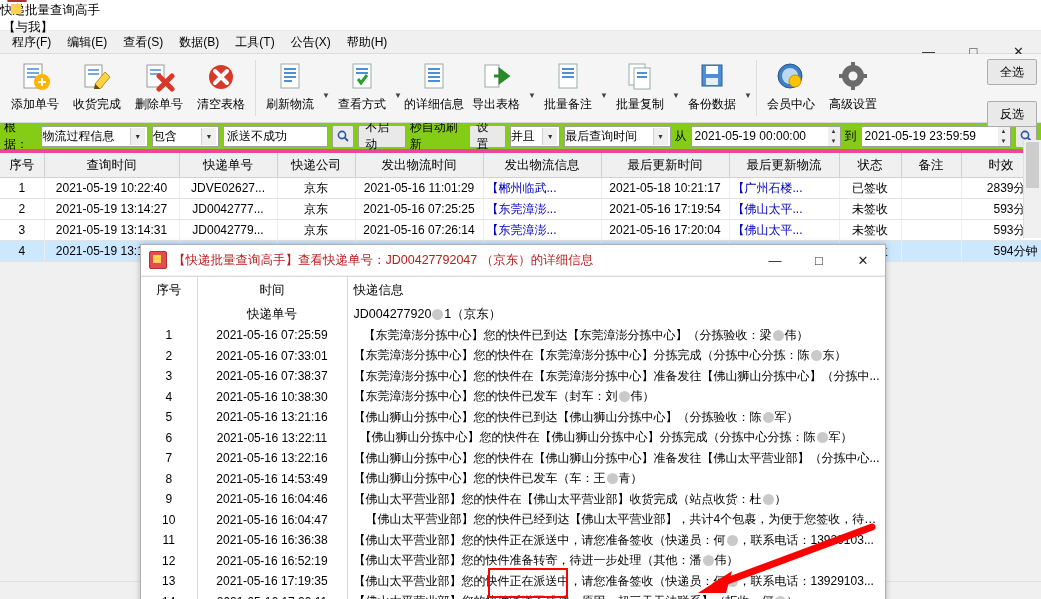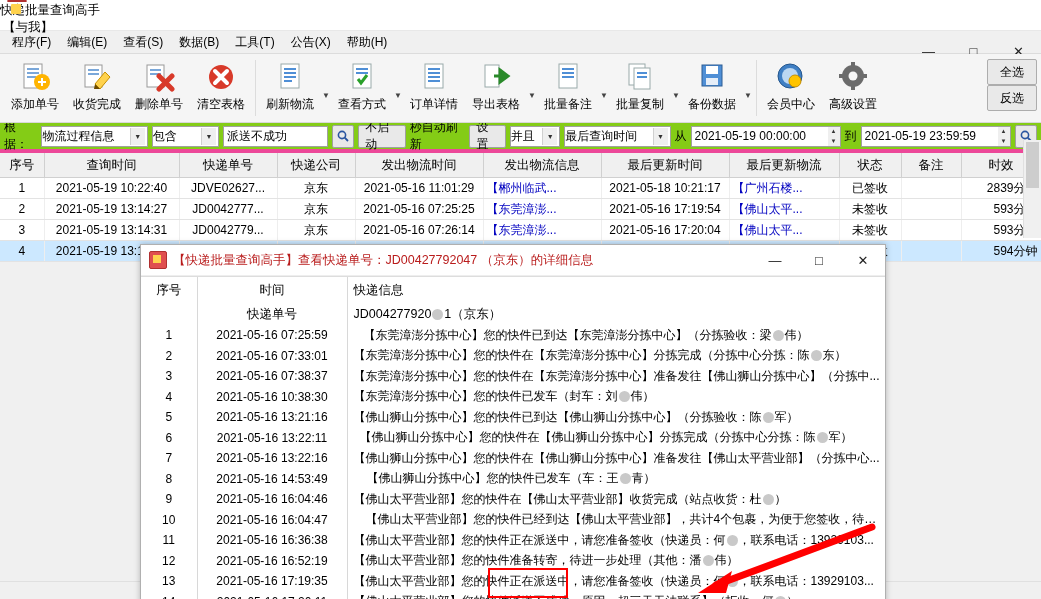--- a/index.html
+++ b/index.html
@@ -38,21 +38,21 @@
   .toolbar{height:68px;background:#f5f5f5;border-bottom:1px solid #d8d8d8;
     display:flex;align-items:stretch;position:relative;padding-left:4px;}
   .tool{width:62px;display:flex;flex-direction:column;align-items:center;
     justify-content:flex-start;padding-top:6px;}
   .tool .glyph{height:34px;display:flex;align-items:center;justify-content:center;}
   .tool .lbl{font-size:12px;color:#000;margin-top:2px;white-space:nowrap;}
   .split-arrow{width:10px;display:flex;align-items:center;justify-content:center;
     font-size:8px;color:#444;padding-top:14px;}
   .tsep{width:1px;background:#dcdcdc;margin:6px 3px;}
 
-  .right-btns{position:absolute;right:4px;top:5px;display:flex;flex-direction:column;gap:0;}
+  .right-btns{position:absolute;right:4px;top:5px;display:flex;flex-direction:column;gap:16px;}
   .rbtn{width:48px;height:24px;border:1px solid #adadad;background:#e9e9e9;
     font-size:12px;display:flex;align-items:center;justify-content:center;color:#000;border-radius:2px;}
 
   
   .filterbar{height:26px;background:#84cc16;display:flex;align-items:center;
     padding:0 4px;gap:4px;border-bottom:4px solid #ec4899;}
   .flabel{font-size:12px;color:#000;}
   .sel{height:19px;border:1px solid #a0a0a0;background:#fff;display:flex;align-items:center;
     padding:0 2px 0 0;font-size:12px;color:#000;}
   .sel .cv{flex:1;white-space:nowrap;overflow:hidden;}
@@ -224,21 +224,21 @@
     <div class="tool">
       <div class="glyph">
         <svg width="32" height="30" viewBox="0 0 32 30">
           <rect x="7" y="2" width="18" height="24" fill="#fff" stroke="#9aa"></rect>
           <rect x="10" y="6" width="12" height="2" fill="#4f8fd6"></rect>
           <rect x="10" y="10" width="12" height="2" fill="#4f8fd6"></rect>
           <rect x="10" y="14" width="12" height="2" fill="#4f8fd6"></rect>
           <rect x="10" y="18" width="12" height="2" fill="#4f8fd6"></rect>
         </svg>
       </div>
-      <div class="lbl">订单详情</div>
+      <div class="lbl">的详细信息</div>
     </div>
 
     <div class="tool">
       <div class="glyph">
         <svg width="32" height="30" viewBox="0 0 32 30">
           <rect x="5" y="3" width="14" height="22" fill="#fff" stroke="#9aa"></rect>
           <path d="M14 14 h12 M20 8 l8 6 l-8 6 z" stroke="#2a8a2a" stroke-width="3" fill="#2a8a2a"></path>
         </svg>
       </div>
       <div class="lbl">导出表格</div>
@@ -526,21 +526,21 @@
               <td class="v-sep" style="padding-left:12px;"><span>【佛山狮山分拣中心】您的快件在【佛山狮山分拣中心】分拣完成（分拣中心分拣：陈</span><span class="dot"></span><span>军）</span></td>
             </tr>
           <tr>
               <td class="c">7</td>
               <td class="c v-sep">2021-05-16 13:22:16</td>
               <td class="v-sep" style="padding-left:6px;"><span>【佛山狮山分拣中心】您的快件在【佛山狮山分拣中心】准备发往【佛山太平营业部】（分拣中心...</span></td>
             </tr>
           <tr>
               <td class="c">8</td>
               <td class="c v-sep">2021-05-16 14:53:49</td>
-              <td class="v-sep" style="padding-left:19px;"><span>【佛山狮山分拣中心】您的快件已发车（车：王</span><span class="dot"></span><span>青）</span></td>
+              <td class="v-sep" style="padding-left:6px;"><span>【佛山狮山分拣中心】您的快件已发车（车：王</span><span class="dot"></span><span>青）</span></td>
             </tr>
           <tr>
               <td class="c">9</td>
               <td class="c v-sep">2021-05-16 16:04:46</td>
               <td class="v-sep" style="padding-left:6px;"><span>【佛山太平营业部】您的快件在【佛山太平营业部】收货完成（站点收货：杜</span><span class="dot"></span><span>）</span></td>
             </tr>
           <tr>
               <td class="c">10</td>
               <td class="c v-sep">2021-05-16 16:04:47</td>
               <td class="v-sep" style="padding-left:18px;"><span>【佛山太平营业部】您的快件已经到达【佛山太平营业部】，共计4个包裹，为便于您签收，待所...</span></td>

